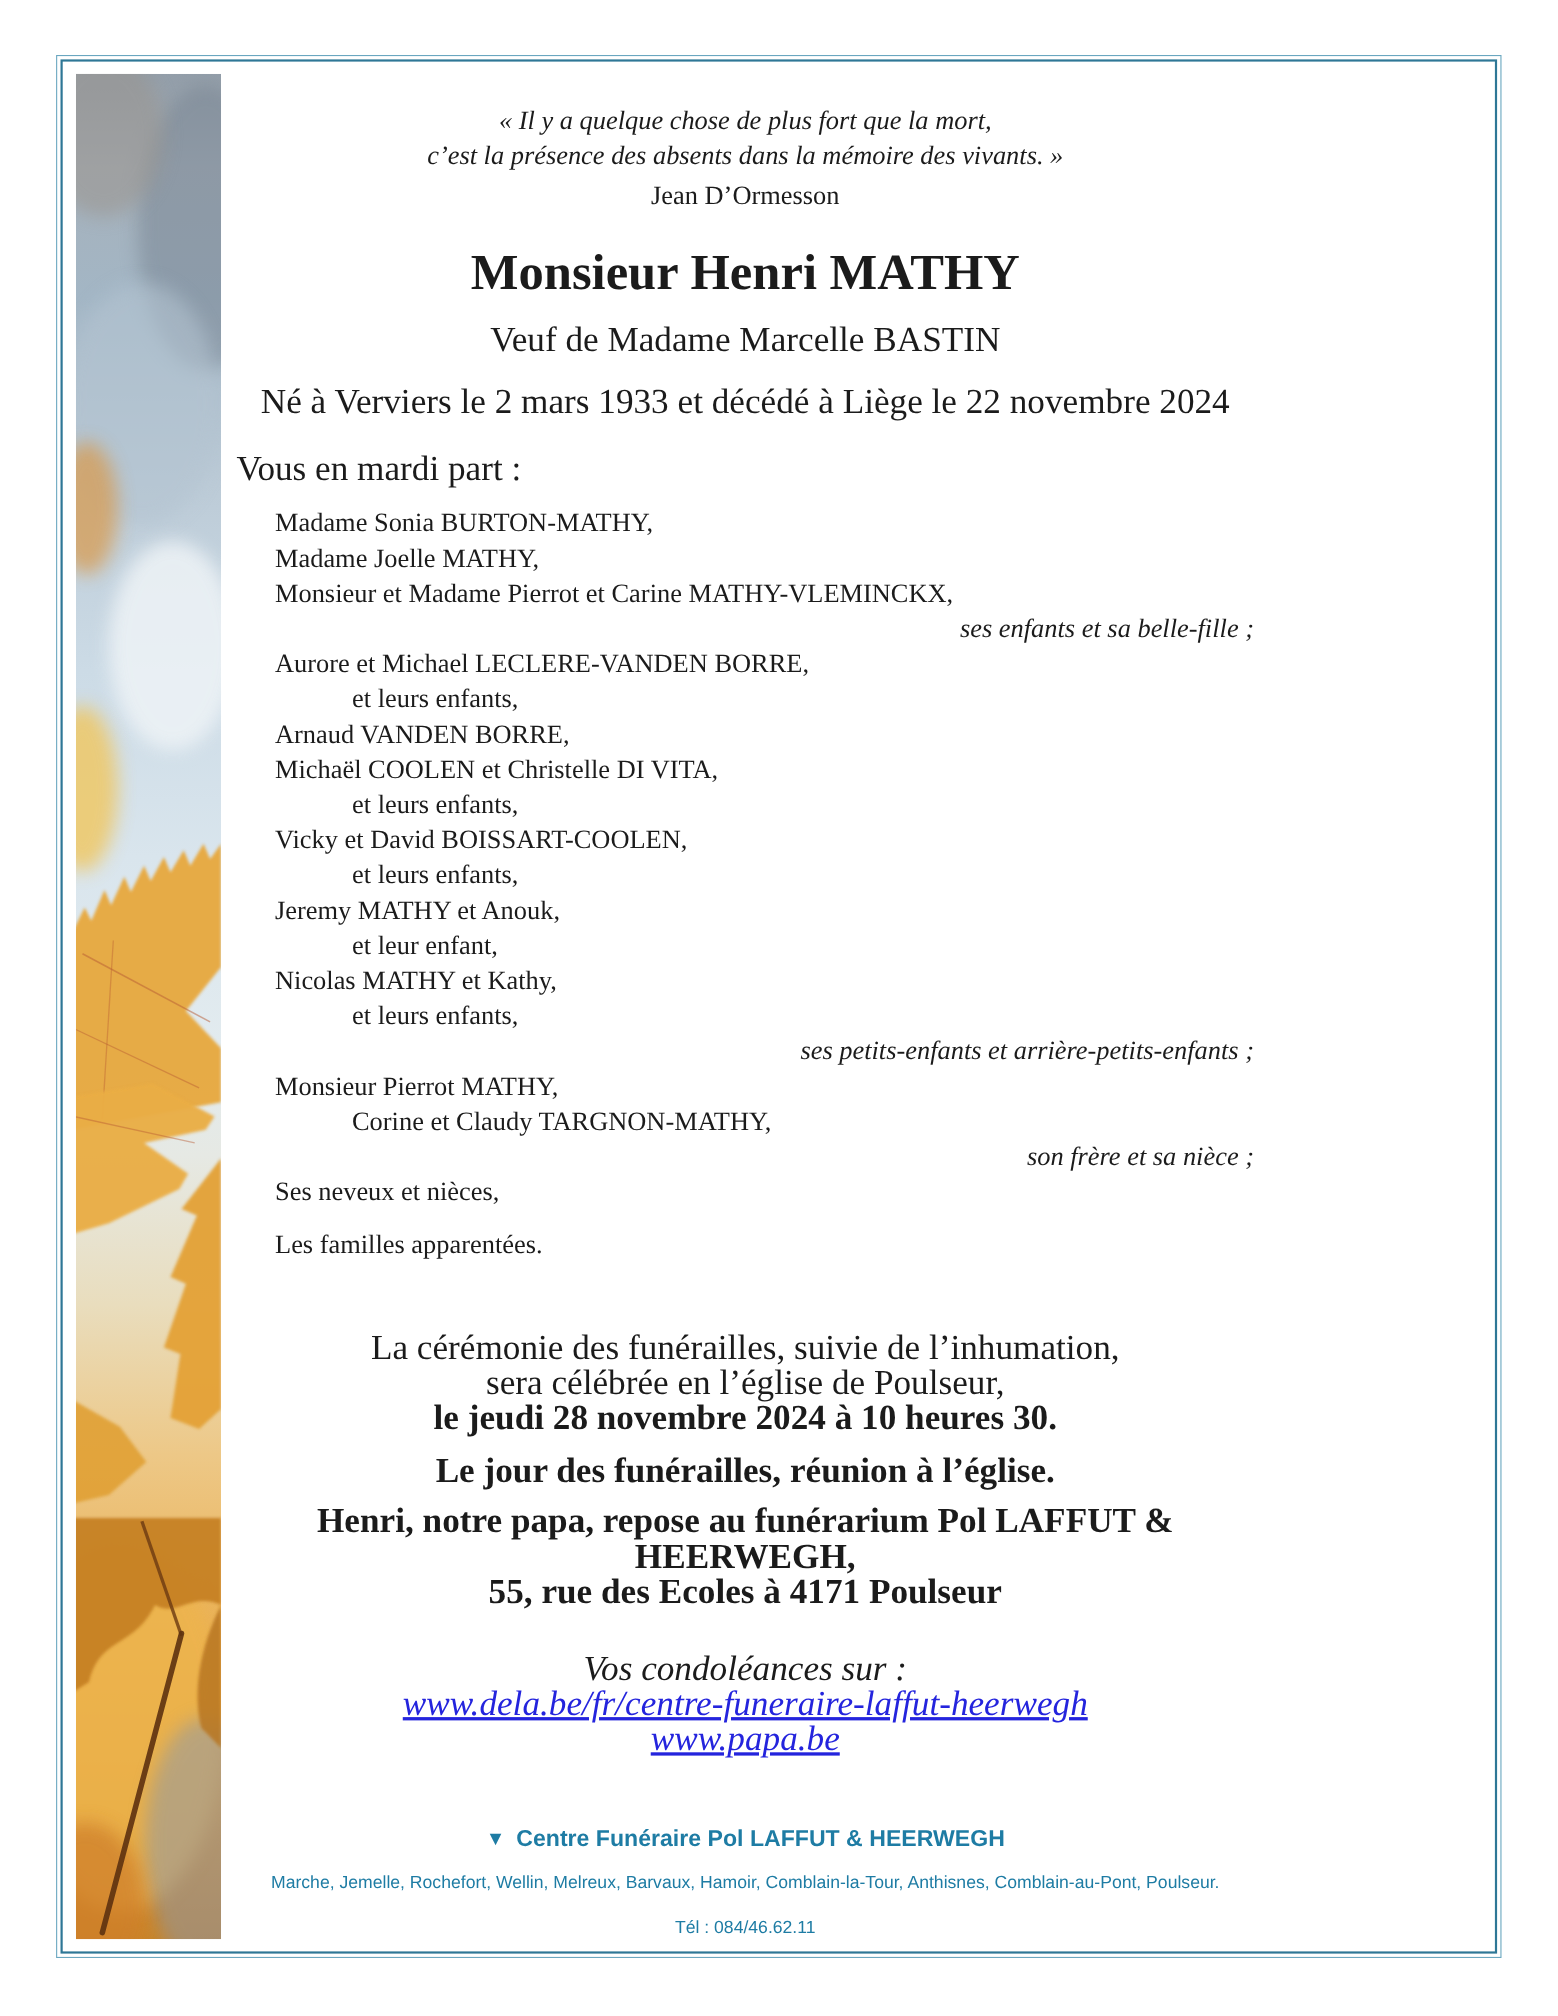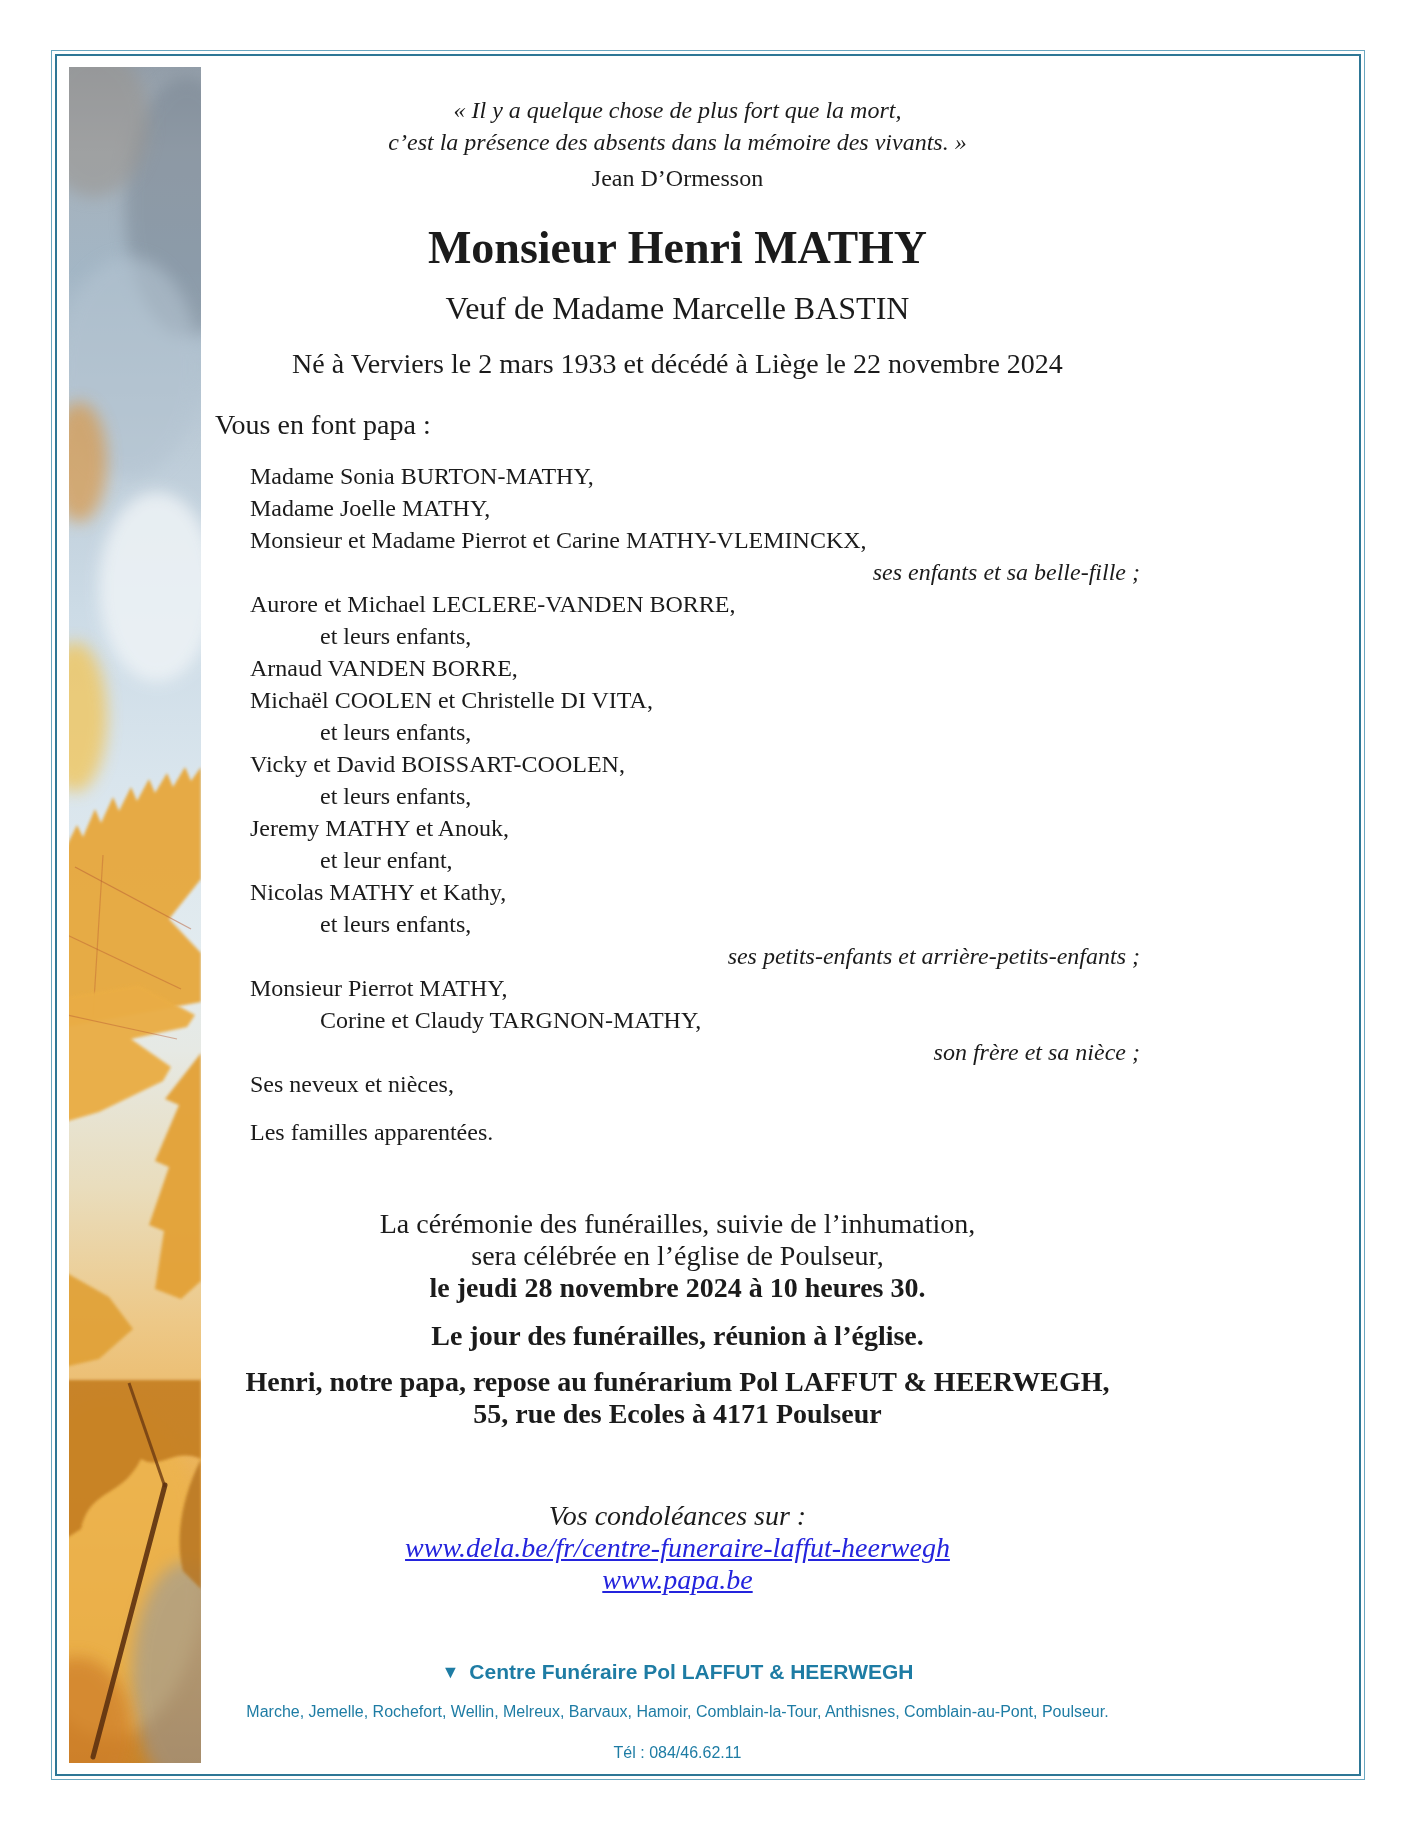--- a/index.html
+++ b/index.html
@@ -14,21 +14,21 @@
     box-shadow:0 0 0 3px #ffffff, 0 0 0 4px #6aa7c0;
     pointer-events:none;
   }
   
   .photo{
     position:absolute;left:69px;top:67px;width:132px;height:1696px;overflow:hidden;
   }
   .photo svg{display:block;width:132px;height:1696px;}
 
   .blk{position:absolute;left:215px;width:925px;}
-  .serif{font-size:28px;line-height:32px;}
+  .serif{font-size:32px;line-height:32px;}
   .bold{font-weight:bold;}
 
   .quote{top:94px;font-size:24px;line-height:32px;font-style:italic;text-align:center;}
   .author{font-style:normal;margin-top:4px;}
   .title{top:220px;font-size:46px;line-height:56px;font-weight:bold;text-align:center;letter-spacing:0px;}
   .subtitle{top:288px;font-size:32px;line-height:40px;text-align:center;}
   .dates{top:348px;text-align:center;}
   .intro{top:409px;text-align:left;}
   .family{top:460px;text-align:left;}
   .ln{font-size:24px;line-height:32px;margin-left:35px;}
@@ -109,21 +109,21 @@
 <div class="blk quote">
   <div>« Il y a quelque chose de plus fort que la mort,</div>
   <div>c’est la présence des absents dans la mémoire des vivants. »</div>
   <div class="author">Jean D’Ormesson</div>
 </div>
 
 <div class="blk title">Monsieur Henri MATHY</div>
 <div class="blk subtitle">Veuf de Madame Marcelle BASTIN</div>
 <div class="blk dates serif">Né à Verviers le 2 mars 1933 et décédé à Liège le 22 novembre 2024</div>
 
-<div class="blk intro serif">Vous en font papa :</div>
+<div class="blk intro serif">Vous en mardi part :</div>
 <div class="blk family">
   <div class="ln">Madame Sonia BURTON-MATHY,</div>
   <div class="ln">Madame Joelle MATHY,</div>
   <div class="ln">Monsieur et Madame Pierrot et Carine MATHY-VLEMINCKX,</div>
   <div class="ln rel">ses enfants et sa belle-fille ;</div>
   <div class="ln">Aurore et Michael LECLERE-VANDEN BORRE,</div>
   <div class="ln ind">et leurs enfants,</div>
   <div class="ln">Arnaud VANDEN BORRE,</div>
   <div class="ln">Michaël COOLEN et Christelle DI VITA,</div>
   <div class="ln ind">et leurs enfants,</div>

